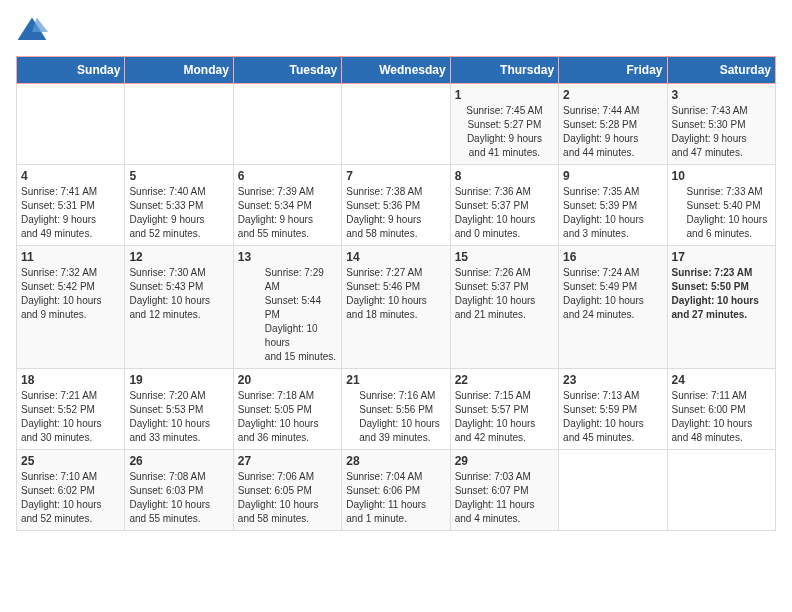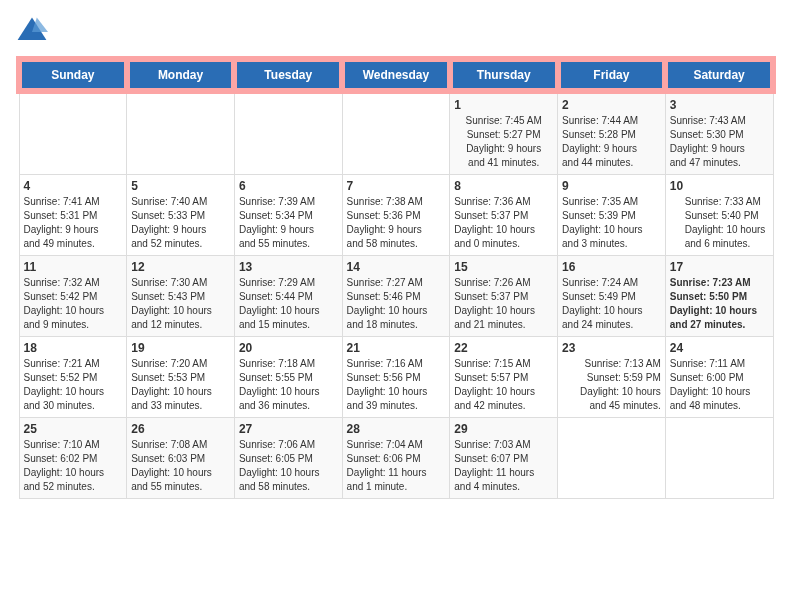--- a/index.html
+++ b/index.html
@@ -44,22 +44,22 @@
       table-layout: fixed;
     }
     thead tr {
       background-color: #2a6db5;
     }
     thead th {
       color: #fff;
       font-size: 12px;
       font-weight: bold;
       padding: 6px 4px;
-      text-align: center;
-      border: 6px solid #fca5a5;
+      text-align: right;
+      border: 1px solid #fca5a5;
     }
     tbody tr {
       border-bottom: 1px solid #ccc;
     }
     tbody td {
       vertical-align: top;
       padding: 4px 4px;
       border: 1px solid #ddd;
       min-height: 80px;
       height: 80px;
@@ -204,21 +204,21 @@
         </td>
         <td>
           <span class="day-number">12</span>
           <div class="day-info" style="white-space: pre-line;">Sunrise: 7:30 AM
 Sunset: 5:43 PM
 Daylight: 10 hours
 and 12 minutes.</div>
         </td>
         <td>
           <span class="day-number">13</span>
-          <div class="day-info" style="white-space: pre-line;">Sunrise: 7:29 AM
+          <div class="day-info" style="white-space: pre-line; margin-left: 27px;">Sunrise: 7:29 AM
 Sunset: 5:44 PM
 Daylight: 10 hours
 and 15 minutes.</div>
         </td>
         <td>
           <span class="day-number">14</span>
           <div class="day-info" style="white-space: pre-line;">Sunrise: 7:27 AM
 Sunset: 5:46 PM
 Daylight: 10 hours
 and 18 minutes.</div>
@@ -256,41 +256,41 @@
         <td>
           <span class="day-number">19</span>
           <div class="day-info" style="white-space: pre-line;">Sunrise: 7:20 AM
 Sunset: 5:53 PM
 Daylight: 10 hours
 and 33 minutes.</div>
         </td>
         <td>
           <span class="day-number">20</span>
           <div class="day-info" style="white-space: pre-line;">Sunrise: 7:18 AM
-Sunset: 5:55 PM
+Sunset: 5:05 PM
 Daylight: 10 hours
 and 36 minutes.</div>
         </td>
         <td>
           <span class="day-number">21</span>
-          <div class="day-info" style="white-space: pre-line;">Sunrise: 7:16 AM
+          <div class="day-info" style="white-space: pre-line; margin-left: 13px;">Sunrise: 7:16 AM
 Sunset: 5:56 PM
 Daylight: 10 hours
 and 39 minutes.</div>
         </td>
         <td>
           <span class="day-number">22</span>
           <div class="day-info" style="white-space: pre-line;">Sunrise: 7:15 AM
 Sunset: 5:57 PM
 Daylight: 10 hours
 and 42 minutes.</div>
         </td>
         <td>
           <span class="day-number">23</span>
-          <div class="day-info" style="white-space: pre-line; text-align: right;">Sunrise: 7:13 AM
+          <div class="day-info" style="white-space: pre-line;">Sunrise: 7:13 AM
 Sunset: 5:59 PM
 Daylight: 10 hours
 and 45 minutes.</div>
         </td>
         <td>
           <span class="day-number">24</span>
           <div class="day-info" style="white-space: pre-line;">Sunrise: 7:11 AM
 Sunset: 6:00 PM
 Daylight: 10 hours
 and 48 minutes.</div>

